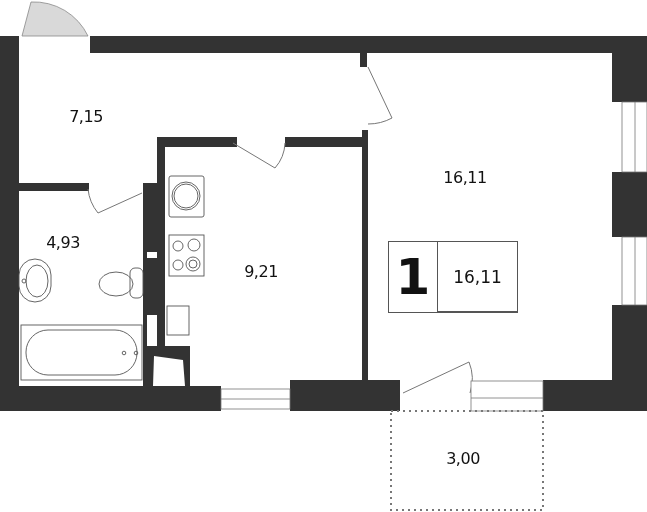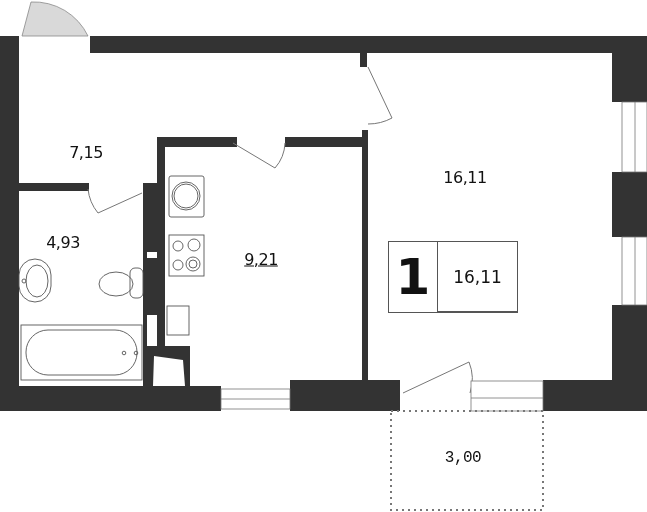--- a/index.html
+++ b/index.html
@@ -97,24 +97,24 @@
       <circle cx="178" cy="265" r="5"></circle>
       <circle cx="193" cy="264" r="7"></circle>
       <circle cx="193" cy="264" r="4"></circle>
     </g>
     <g>
       <rect x="167" y="306" width="22" height="29"></rect>
     </g>
   </g>
 </svg>
 
-<div class="lbl" style="left:86px;top:116px;margin-top:36px;">7,15</div>
+<div class="lbl" style="left:86px;top:116px;">7,15</div>
 <div class="lbl" style="left:63px;top:242px;">4,93</div>
-<div class="lbl" style="left:261px;top:259px;text-decoration:underline;">9,21</div>
+<div class="lbl" style="left:261px;top:271px;">9,21</div>
 <div class="lbl" style="left:465px;top:177px;">16,11</div>
-<div class="lbl" style="left:463px;top:458px;font-family:Liberation Mono, monospace;">3,00</div>
+<div class="lbl" style="left:463px;top:458px;">3,00</div>
 
 <div class="badge">
   <div class="rooms">1</div>
   <div class="areas">
     <div>16,11</div>
   </div>
 </div>
 
 </body></html>

